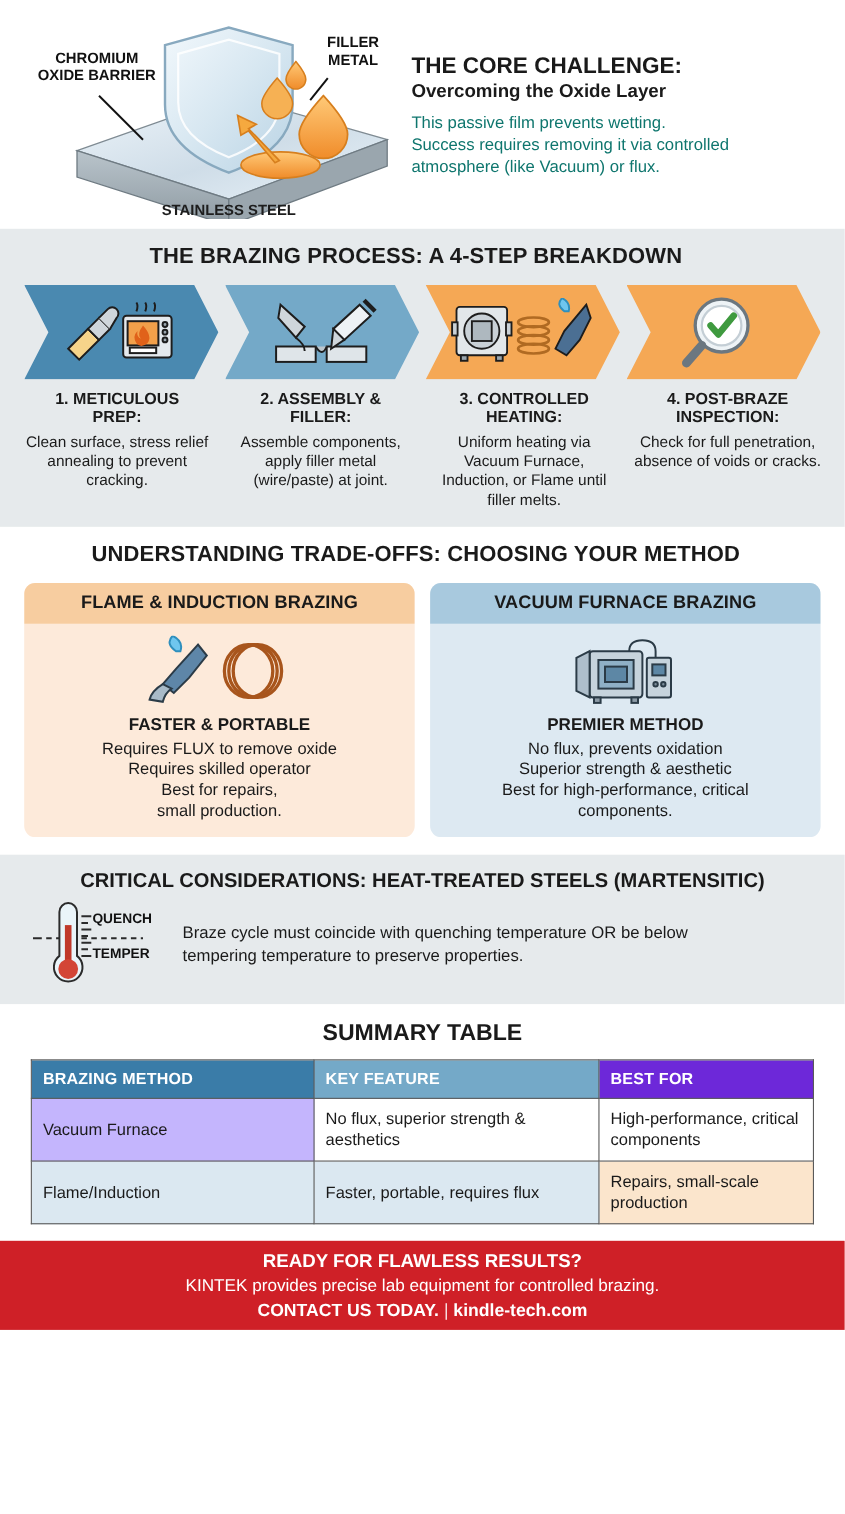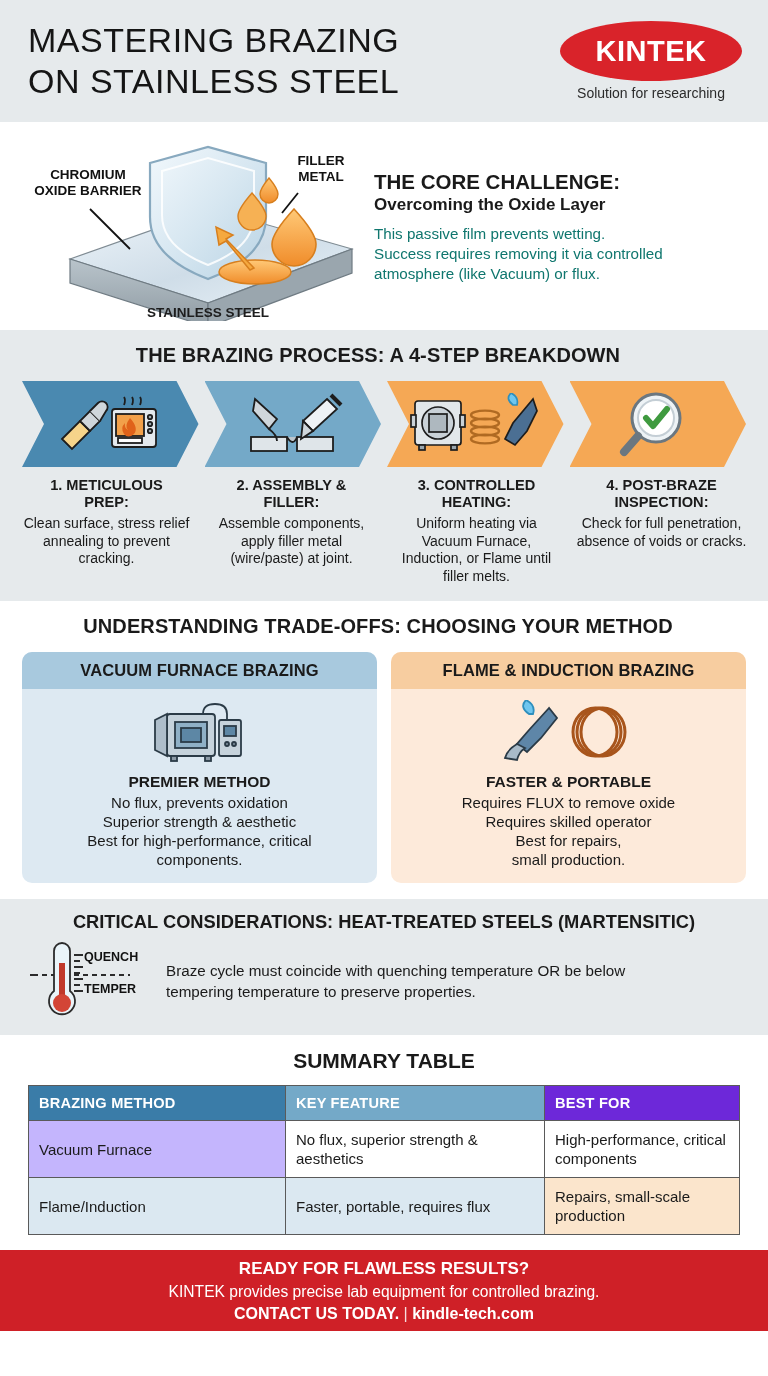--- a/index.html
+++ b/index.html
@@ -105,32 +105,20 @@
   .f1{font-size:17px;font-weight:bold;}
   .f2{font-size:15.6px;}
   .f3{font-size:16px;font-weight:bold;}
   .f3 .sep{font-weight:normal;opacity:.85;}
 </style>
 </head>
 <body>
 
 <div class="page">
 
-  <div class="header">
-    <h1 class="title">
-      <span>MASTERING BRAZING</span><br>
-      <span>ON STAINLESS STEEL</span>
-    </h1>
-    <div class="brand">
-      <div class="logo-oval">
-        <span class="logo-text">KINTEK</span>
-      </div>
-      <div class="brand-tag">Solution for researching</div>
-    </div>
-  </div>
 
   <div class="hero">
     <div class="hero-fig">
       <svg width="356" height="190" viewBox="0 0 356 190">
         <defs>
           <linearGradient id="plateTop" x1="0" y1="0" x2="1" y2="1">
             <stop offset="0%" stop-color="#eef5fa"></stop>
               <stop offset="55%" stop-color="#cfdde8"></stop>
               <stop offset="100%" stop-color="#e9f2f8"></stop>
           </linearGradient>
@@ -277,20 +265,45 @@
           <span>INSPECTION:</span>
         </p>
         <p class="step-p">Check for full penetration, absence of voids or cracks.</p>
       </div>
     </div>
   </div>
 
   <div class="tradeoffs">
     <h2 class="sec-title">UNDERSTANDING TRADE-OFFS: CHOOSING YOUR METHOD</h2>
     <div class="cards">
+
+      <div class="card" style="background:#fdeada">
+        <div class="card-head" style="background:#f7cda0">FLAME &amp; INDUCTION BRAZING</div>
+        <div class="card-body">
+          <div class="card-icon">
+            <svg width="140" height="66" viewBox="0 0 140 66">
+              <g stroke="#2b3b47" stroke-width="1.8" fill="none">
+                <path d="M50 8 L30 30 L18 44 L28 52 L42 38 L58 18 Z" fill="#5e86a8"></path>
+                <path d="M30 14 q-10 -7 -3 -14 q10 5 7 14 Z" fill="#6fc6ef" stroke="#2f8fbd"></path>
+                <path d="M18 44 q-10 6 -12 14 l12 2 q2 -8 8 -12 Z" fill="#a8bac8"></path>
+                <g stroke="#a8551c" stroke-width="3">
+                  <ellipse cx="104" cy="32" rx="22" ry="24"></ellipse>
+                  <ellipse cx="100" cy="32" rx="22" ry="24"></ellipse>
+                  <ellipse cx="96" cy="32" rx="22" ry="24"></ellipse>
+                </g>
+              </g>
+            </svg>
+          </div>
+          <p class="card-sub">FASTER &amp; PORTABLE</p>
+          <div class="card-line">Requires FLUX to remove oxide</div>
+          <div class="card-line">Requires skilled operator</div>
+          <div class="card-line">Best for repairs,</div>
+          <div class="card-line">small production.</div>
+        </div>
+      </div>
 
       <div class="card" style="background:#dde9f2">
         <div class="card-head" style="background:#a8c9de">VACUUM FURNACE BRAZING</div>
         <div class="card-body">
           <div class="card-icon">
             <svg width="118" height="66" viewBox="0 0 118 66">
               <g stroke="#2b3b47" stroke-width="1.8" fill="none">
                 <rect x="26" y="14" width="48" height="42" rx="3" fill="#c6d3dc"></rect>
                 <rect x="34" y="22" width="32" height="26" fill="#8fb0c6"></rect>
                 <rect x="40" y="28" width="20" height="14" fill="#5d87a5"></rect>
@@ -306,45 +319,20 @@
             </svg>
           </div>
           <p class="card-sub">PREMIER METHOD</p>
           <div class="card-line">No flux, prevents oxidation</div>
           <div class="card-line">Superior strength &amp; aesthetic</div>
           <div class="card-line">Best for high-performance, critical</div>
           <div class="card-line">components.</div>
         </div>
       </div>
 
-      <div class="card" style="background:#fdeada">
-        <div class="card-head" style="background:#f7cda0">FLAME &amp; INDUCTION BRAZING</div>
-        <div class="card-body">
-          <div class="card-icon">
-            <svg width="140" height="66" viewBox="0 0 140 66">
-              <g stroke="#2b3b47" stroke-width="1.8" fill="none">
-                <path d="M50 8 L30 30 L18 44 L28 52 L42 38 L58 18 Z" fill="#5e86a8"></path>
-                <path d="M30 14 q-10 -7 -3 -14 q10 5 7 14 Z" fill="#6fc6ef" stroke="#2f8fbd"></path>
-                <path d="M18 44 q-10 6 -12 14 l12 2 q2 -8 8 -12 Z" fill="#a8bac8"></path>
-                <g stroke="#a8551c" stroke-width="3">
-                  <ellipse cx="104" cy="32" rx="22" ry="24"></ellipse>
-                  <ellipse cx="100" cy="32" rx="22" ry="24"></ellipse>
-                  <ellipse cx="96" cy="32" rx="22" ry="24"></ellipse>
-                </g>
-              </g>
-            </svg>
-          </div>
-          <p class="card-sub">FASTER &amp; PORTABLE</p>
-          <div class="card-line">Requires FLUX to remove oxide</div>
-          <div class="card-line">Requires skilled operator</div>
-          <div class="card-line">Best for repairs,</div>
-          <div class="card-line">small production.</div>
-        </div>
-      </div>
-
     </div>
   </div>
 
   <div class="band-gray critical">
     <h2 class="crit-title">CRITICAL CONSIDERATIONS: HEAT-TREATED STEELS (MARTENSITIC)</h2>
     <div class="crit-row">
       <svg width="116" height="80" viewBox="0 0 116 80">
         <g stroke="#2b2b2b" stroke-width="1.8" fill="none">
           <path d="M28 10 a8 8 0 0 1 16 0 L44 50 a13 13 0 1 1 -16 0 Z" fill="#eaf4f9"></path>
           <rect x="33" y="22" width="6" height="34" fill="#c0392b" stroke="none"></rect>

